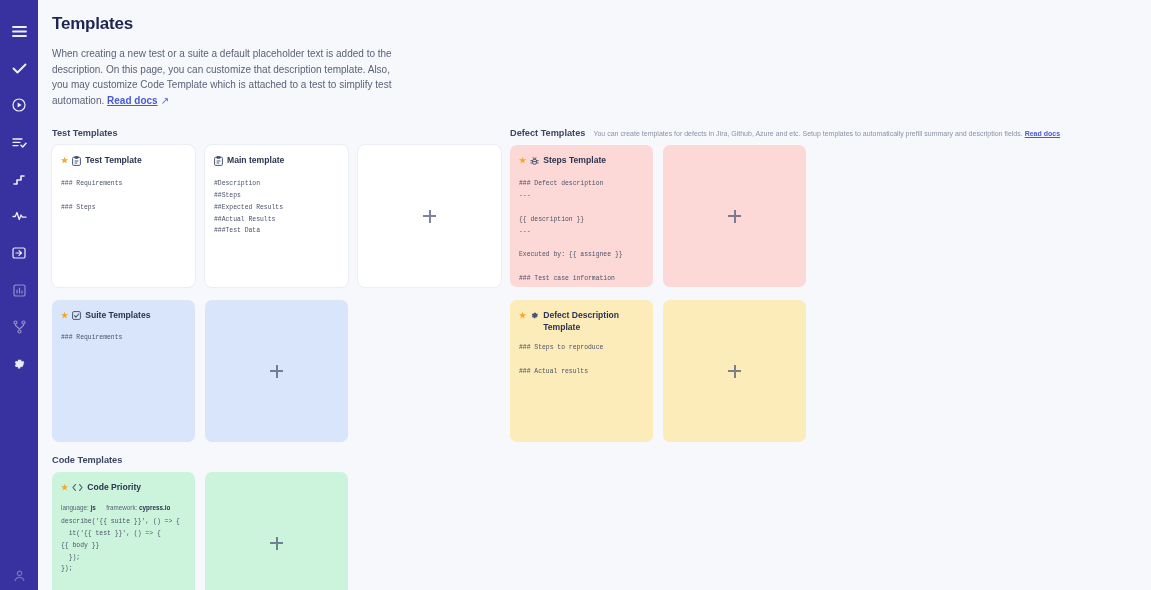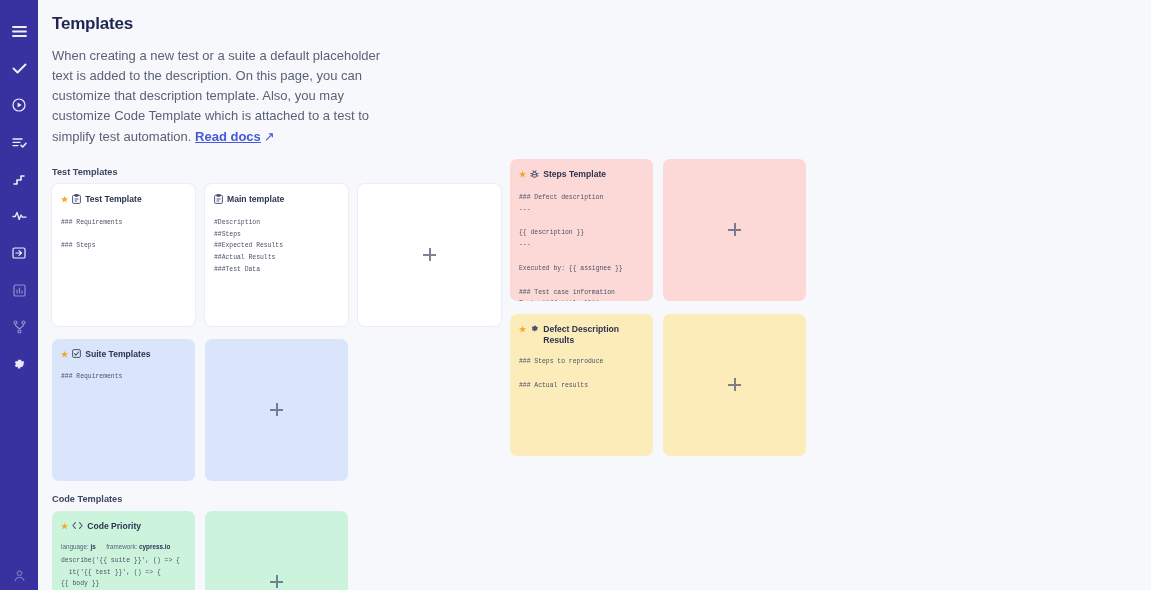--- a/index.html
+++ b/index.html
@@ -42,37 +42,37 @@
     padding: 12px 12px 0 14px;
     overflow: hidden;
     position: relative;
   }
   .page-title {
     font-size: 17px; font-weight: bold; color: #1f2550;
     letter-spacing: -.2px;
     margin: 2px 0 12px 0;
   }
   .intro {
-    font-size: 13px; line-height: 1.55; color: #5a6277;
-    max-width: 345px; margin-bottom: 12px;
+    font-size: 10px; line-height: 1.55; color: #5a6277;
+    max-width: 345px; margin-bottom: 20px;
   }
   .intro a {
     color: #4758d8; text-decoration: underline; font-weight: bold;
     white-space: nowrap;
   }
   .ext-arrow { display: inline-block; margin-left: 3px; color: #4758d8; }
 
   
   .columns { display: flex; gap: 0; }
   .col-left { width: 450px; }
   .col-right { width: 620px; margin-left: 8px; }
 
   .section-head {
     display: flex; align-items: baseline; gap: 8px;
-    margin: 8px 0 7px 0;
+    margin: 0 0 7px 0;
   }
   .section-title {
     font-size: 9.2px; font-weight: bold; color: #3d4662;
   }
   .section-desc {
     font-size: 7px; color: #8a91a6; line-height: 1.3;
   }
   .section-desc a {
     color: #4758d8; text-decoration: underline; font-weight: bold;
   }
@@ -314,20 +314,24 @@
               <span class="plus"></span>
             </div>
           </div>
         </section>
 
       </div>
 
       <div class="col-right">
 
         <section class="section">
+          <div class="section-head">
+            <span class="section-title">Defect Templates</span>
+            <span class="section-desc"><span>You can create templates for defects in Jira, Github, Azure and etc. Setup templates to automatically prefill summary and description fields.</span> <a href="#">Read docs</a></span>
+          </div>
           <div class="cards">
             <div class="card card-pink">
               <div class="card-head">
                 <span class="star">★</span>
                 <span class="type-icon">
                   <svg width="9" height="10" viewBox="0 0 9 10" fill="none" stroke="currentColor" stroke-width=".95" stroke-linecap="round">
                     <rect x="2.5" y="3" width="4" height="5.4" rx="2"></rect>
                     <path d="M3.1 1.6l.8 1.2M5.9 1.6l-.8 1.2M.8 4.6h1.7M6.5 4.6h1.7M.8 6.9h1.7M6.5 6.9h1.7M2.6 5.6h3.8"></path>
                   </svg>
                 </span>
@@ -356,21 +360,21 @@
           <div class="cards">
             <div class="card card-yellow">
               <div class="card-head">
                 <span class="star">★</span>
                 <span class="type-icon">
                   <svg width="9" height="9" viewBox="0 0 14 14" fill="currentColor">
                     <path d="M7 4.6a2.4 2.4 0 100 4.8 2.4 2.4 0 000-4.8zm0 3.6a1.2 1.2 0 110-2.4 1.2 1.2 0 010 2.4z"></path>
                     <path d="M12.4 8.1l-1-.6a4.6 4.6 0 000-1l1-.6-1.2-2.1-1 .6a4.6 4.6 0 00-.9-.5V2.7H5.9v1.2c-.3.1-.6.3-.9.5l-1-.6L2.8 6l1 .6a4.6 4.6 0 000 1l-1 .6L4 10.3l1-.6c.3.2.6.4.9.5v1.2h2.4v-1.2c.3-.1.6-.3.9-.5l1 .6 1.2-2.2z"></path>
                   </svg>
                 </span>
-                <span class="title-text">Defect Description Results</span>
+                <span class="title-text">Defect Description Template</span>
               </div>
               <div class="card-body">### Steps to reproduce
 
 ### Actual results</div>
             </div>
             <div class="card card-yellow card-add">
               <span class="plus"></span>
             </div>
           </div>
         </section>

